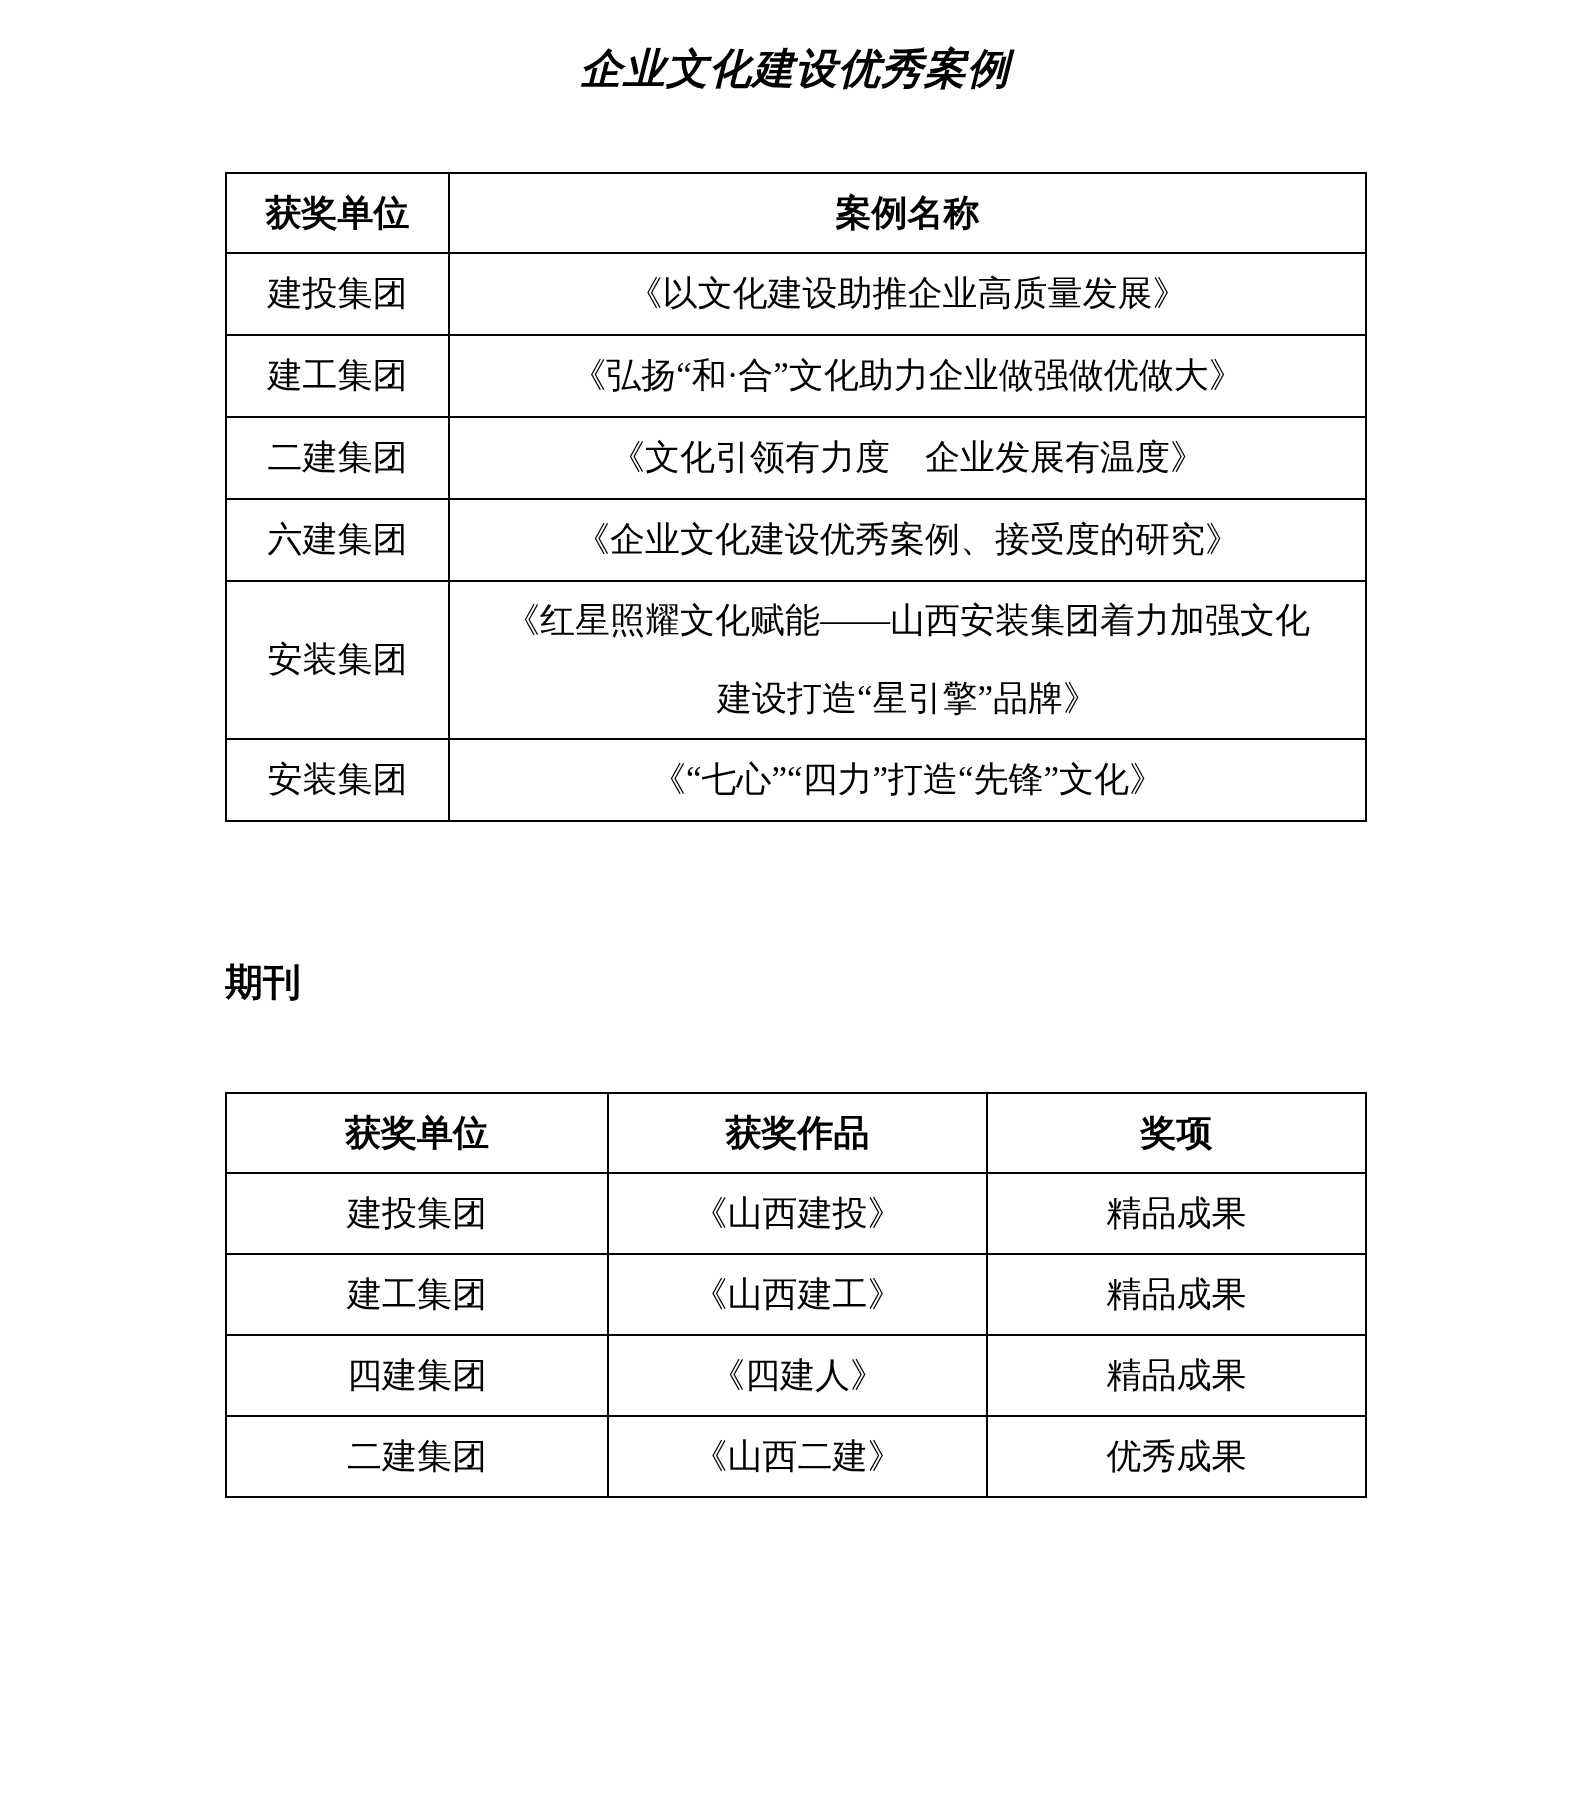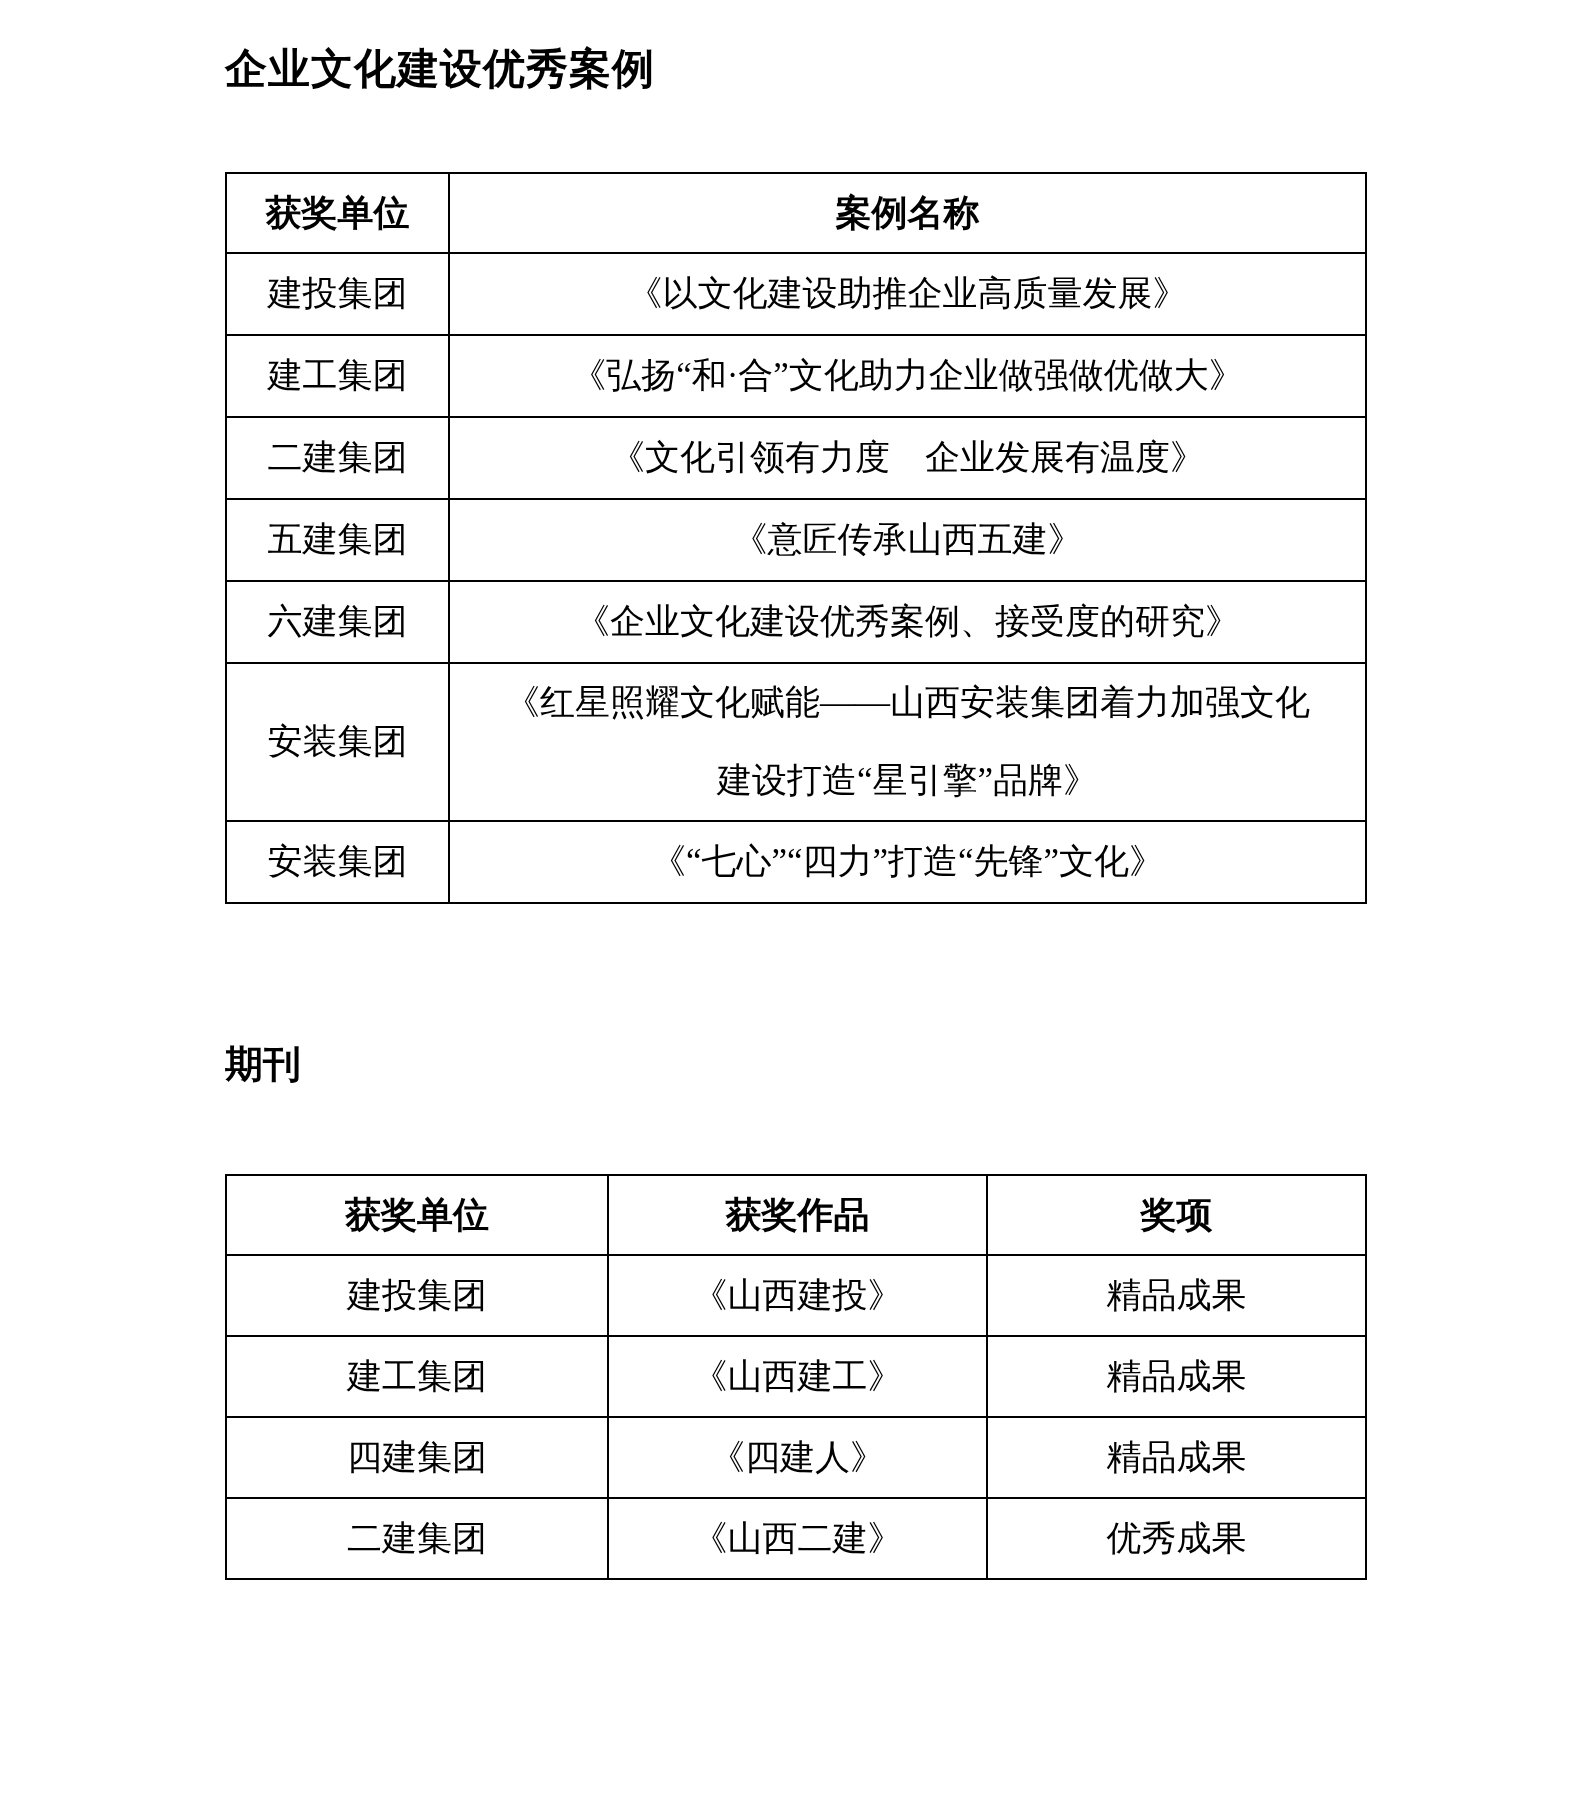--- a/index.html
+++ b/index.html
@@ -17,22 +17,24 @@
   .doc {
     width: 1140px;
     margin-left: 225px;
     padding-top: 42px;
   }
   .doc-title {
     font-family: "Liberation Sans", sans-serif;
     font-weight: bold;
     font-size: 42px;
     line-height: 54px;
+    text-align: center;
     margin: 0;
     letter-spacing: 1px;
+    font-style: italic;
   }
   table.data-table {
     border-collapse: collapse;
     width: 1140px;
     table-layout: fixed;
   }
   table.data-table th,
   table.data-table td {
     border: 2px solid #000000;
     text-align: center;
@@ -87,24 +89,20 @@
         </tr>
         <tr>
           <td>建工集团</td>
           <td>《弘扬“和·合”文化助力企业做强做优做大》</td>
         </tr>
         <tr>
           <td>二建集团</td>
           <td>《文化引领有力度　企业发展有温度》</td>
         </tr>
         <tr>
-          <td>五建集团</td>
-          <td>《意匠传承山西五建》</td>
-        </tr>
-        <tr>
           <td>六建集团</td>
           <td>《企业文化建设优秀案例、接受度的研究》</td>
         </tr>
         <tr>
           <td>安装集团</td>
           <td>《红星照耀文化赋能——山西安装集团着力加强文化
 建设打造“星引擎”品牌》</td>
         </tr>
         <tr>
           <td>安装集团</td>

